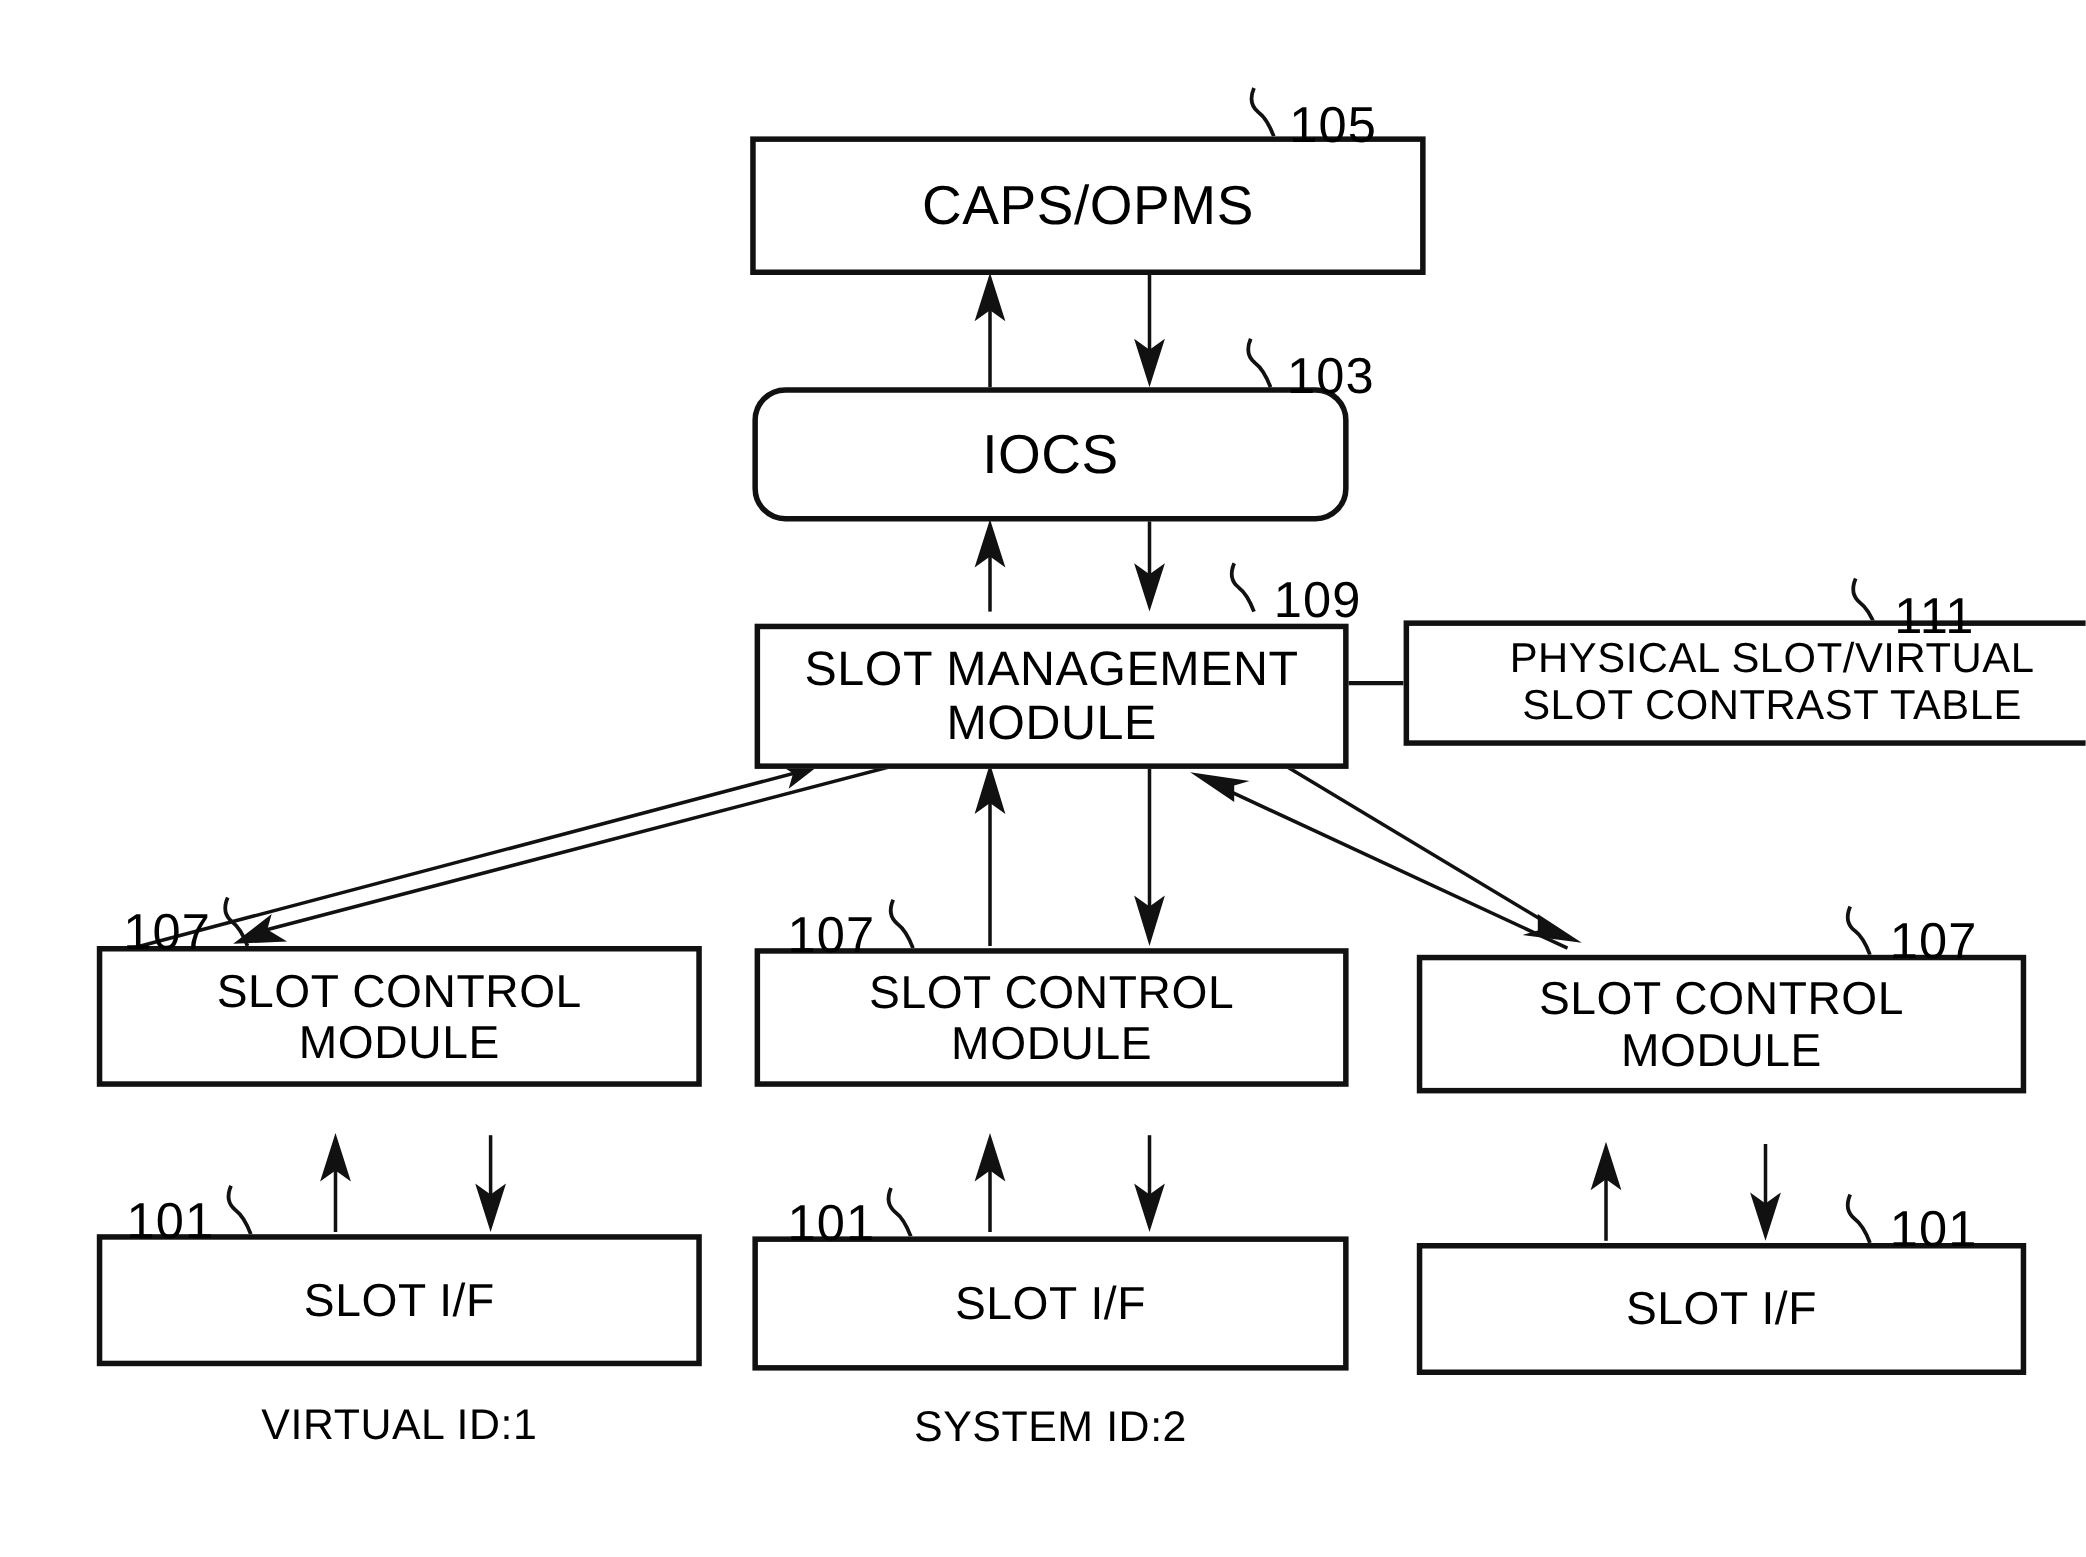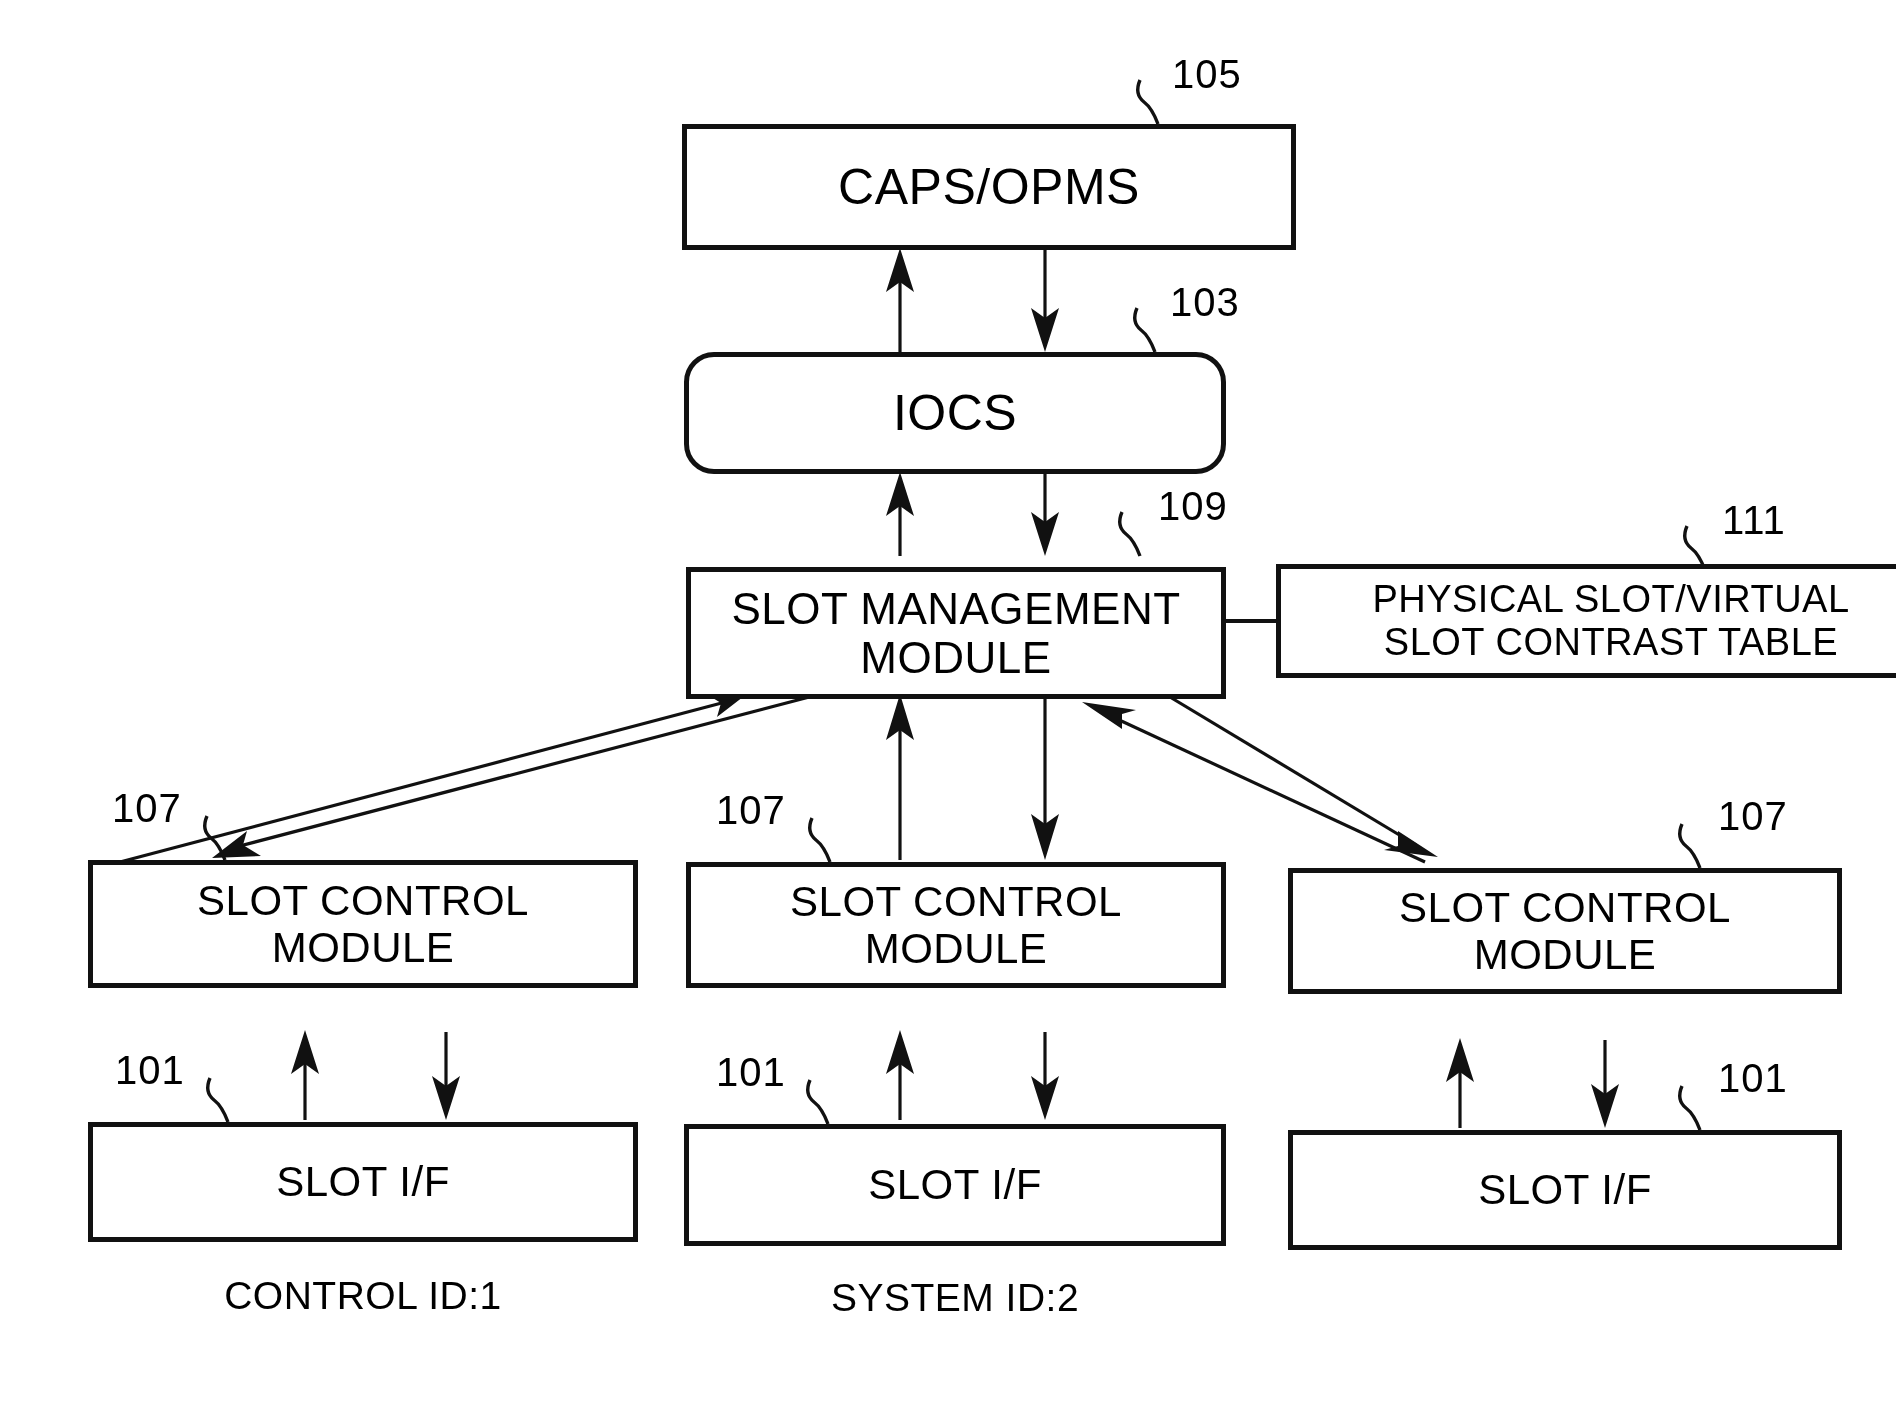--- a/index.html
+++ b/index.html
@@ -34,25 +34,26 @@
     letter-spacing: 0.5px;
     z-index: 3;
   }
   .node .lbl {
     display: block;
     white-space: pre-line;
   }
   
   .ref {
     position: absolute;
-    font-size: 40px;
+    font-size: 46px;
     letter-spacing: 1px;
     color: #000000;
     z-index: 5;
     white-space: nowrap;
+    margin-top: 34px;
   }
   
   .caption {
     position: absolute;
     font-size: 39px;
     letter-spacing: 0.5px;
     text-align: center;
     z-index: 4;
     white-space: nowrap;
   }
@@ -210,21 +211,21 @@
     <span class="lbl">SLOT CONTROL
 MODULE</span>
   </div>
   <div class="ref" style="left:112px; top:786px;">107</div>
 
   <div class="node" style="left:88px; top:1122px; width:550px; height:120px; font-size:42px;">
     <span class="lbl">SLOT I/F</span>
   </div>
   <div class="ref" style="left:115px; top:1048px;">101</div>
 
-  <div class="caption" style="left:88px; top:1274px; width:550px;">CONTROL ID:1</div>
+  <div class="caption" style="left:88px; top:1274px; width:550px;">VIRTUAL ID:1</div>
 
   <div class="node" style="left:686px; top:862px; width:540px; height:126px; font-size:42px;">
     <span class="lbl">SLOT CONTROL
 MODULE</span>
   </div>
   <div class="ref" style="left:716px; top:788px;">107</div>
 
   <div class="node" style="left:684px; top:1124px; width:542px; height:122px; font-size:42px;">
     <span class="lbl">SLOT I/F</span>
   </div>

